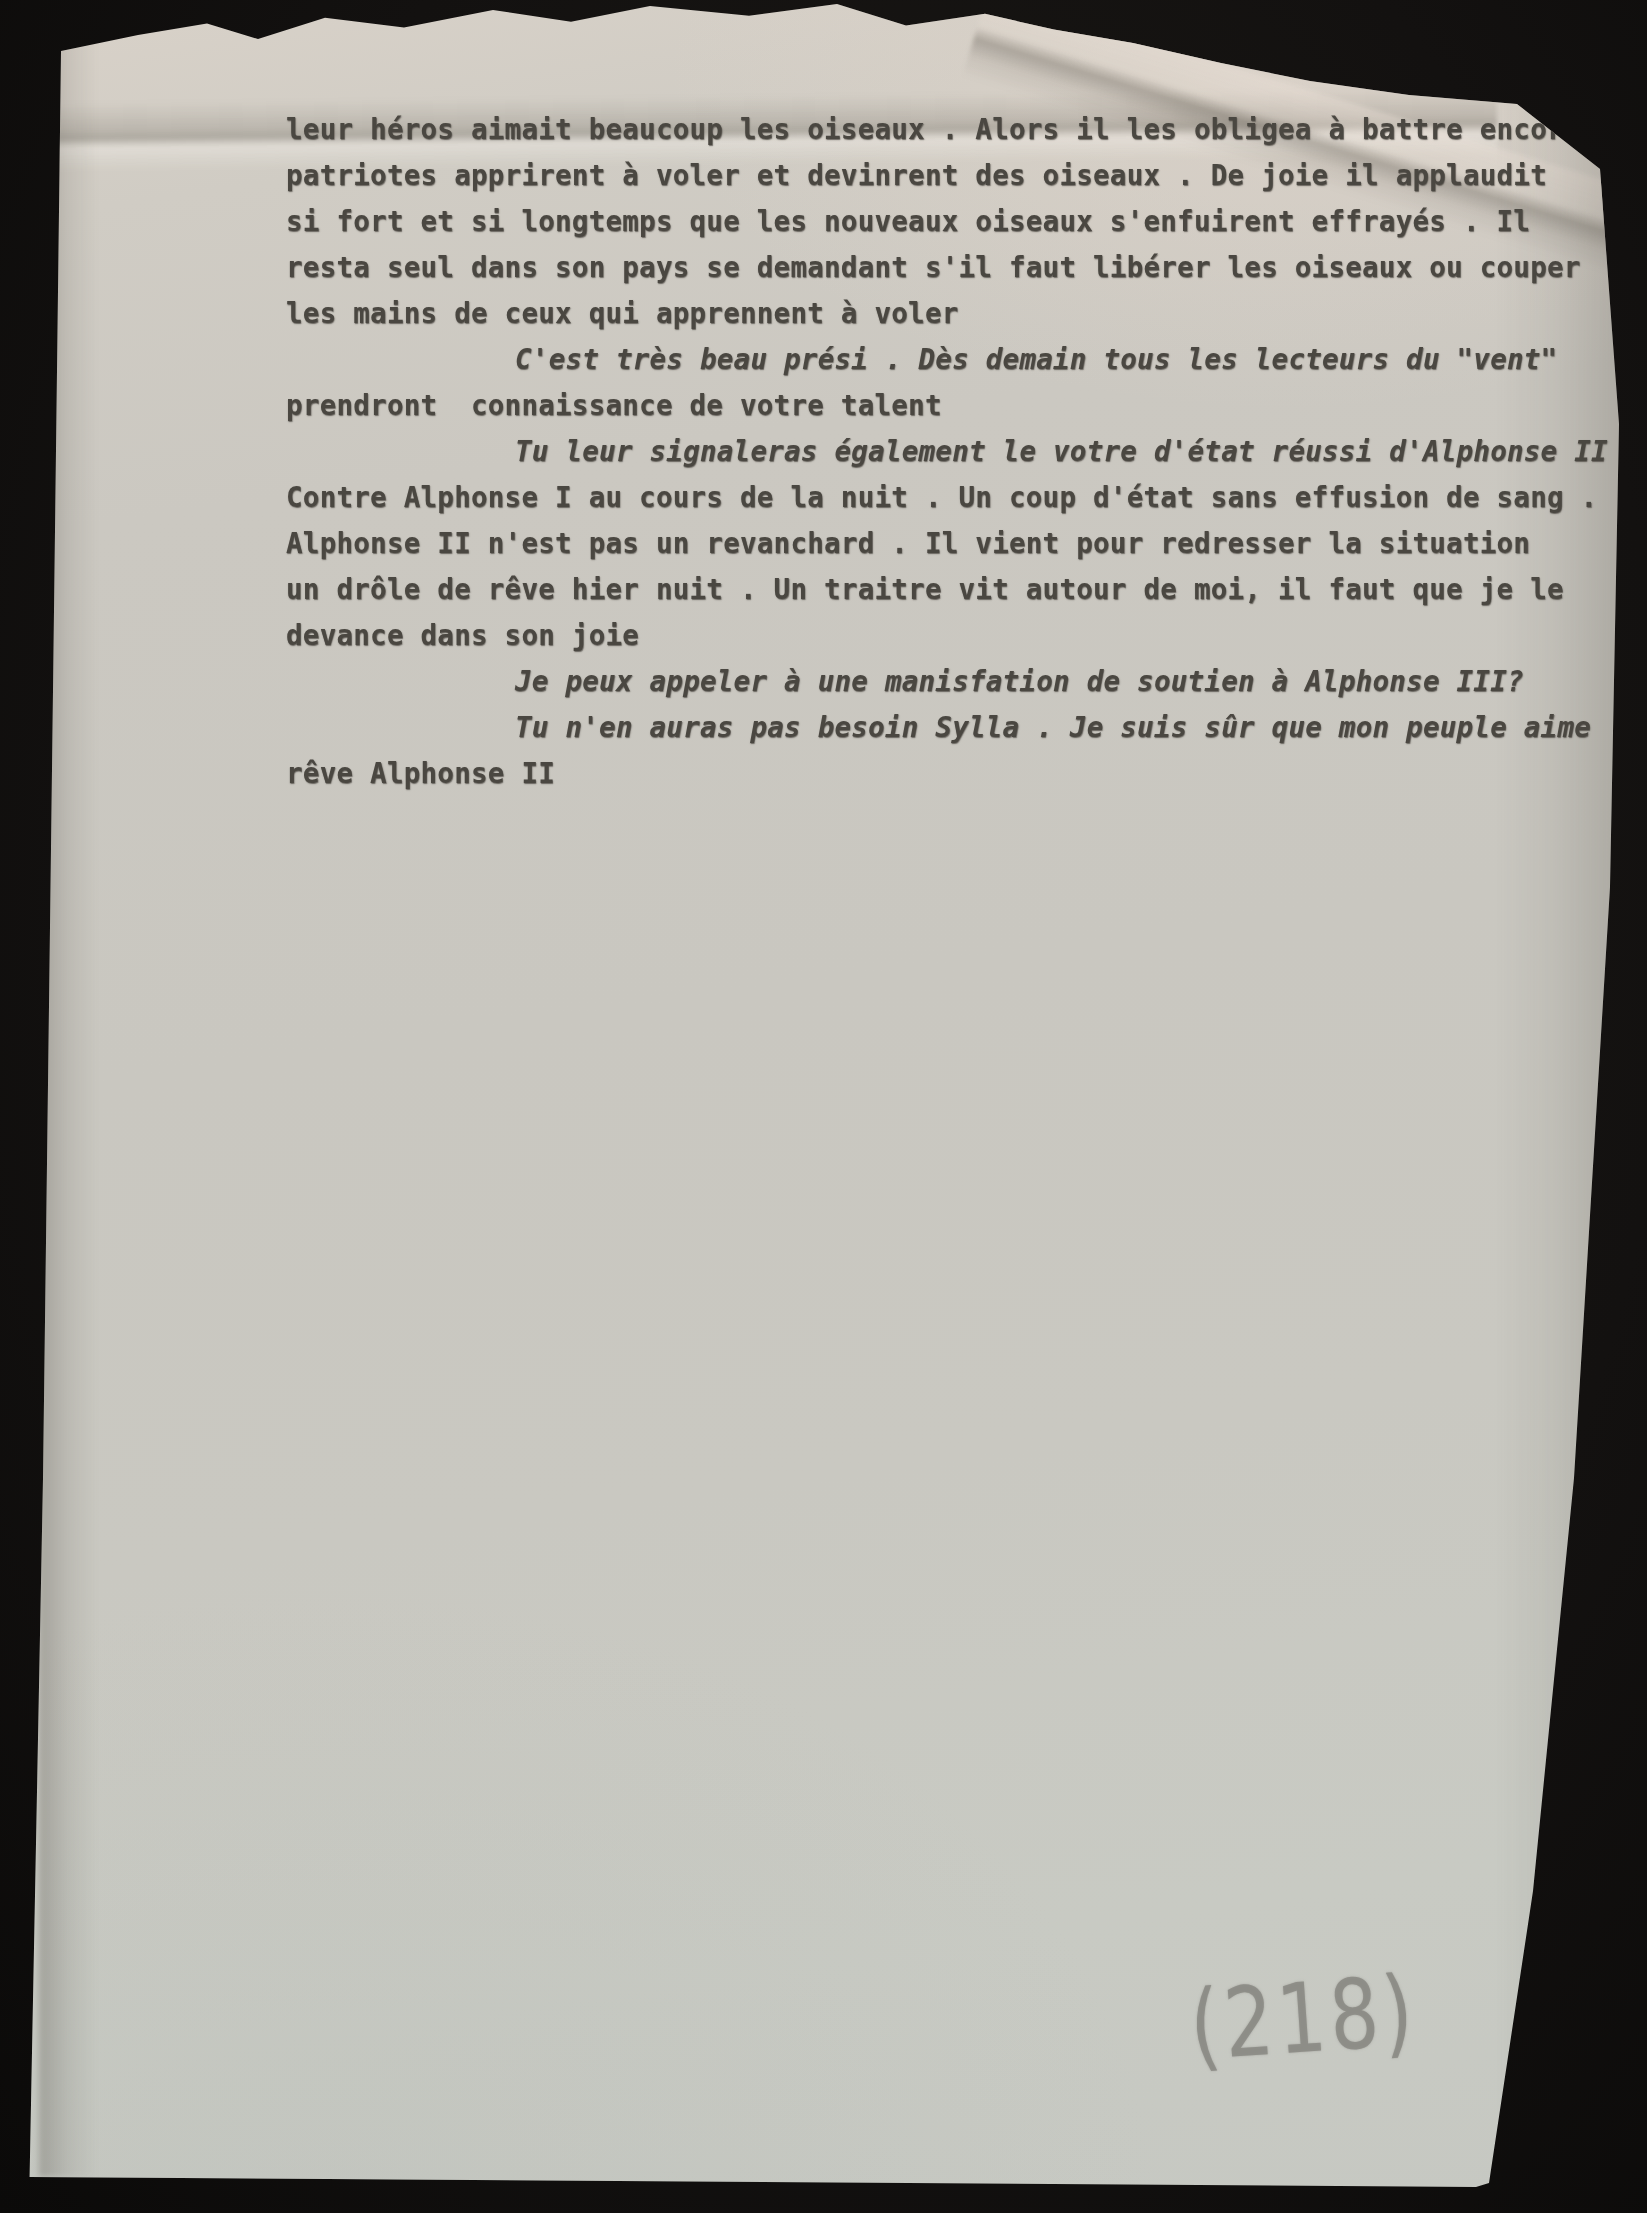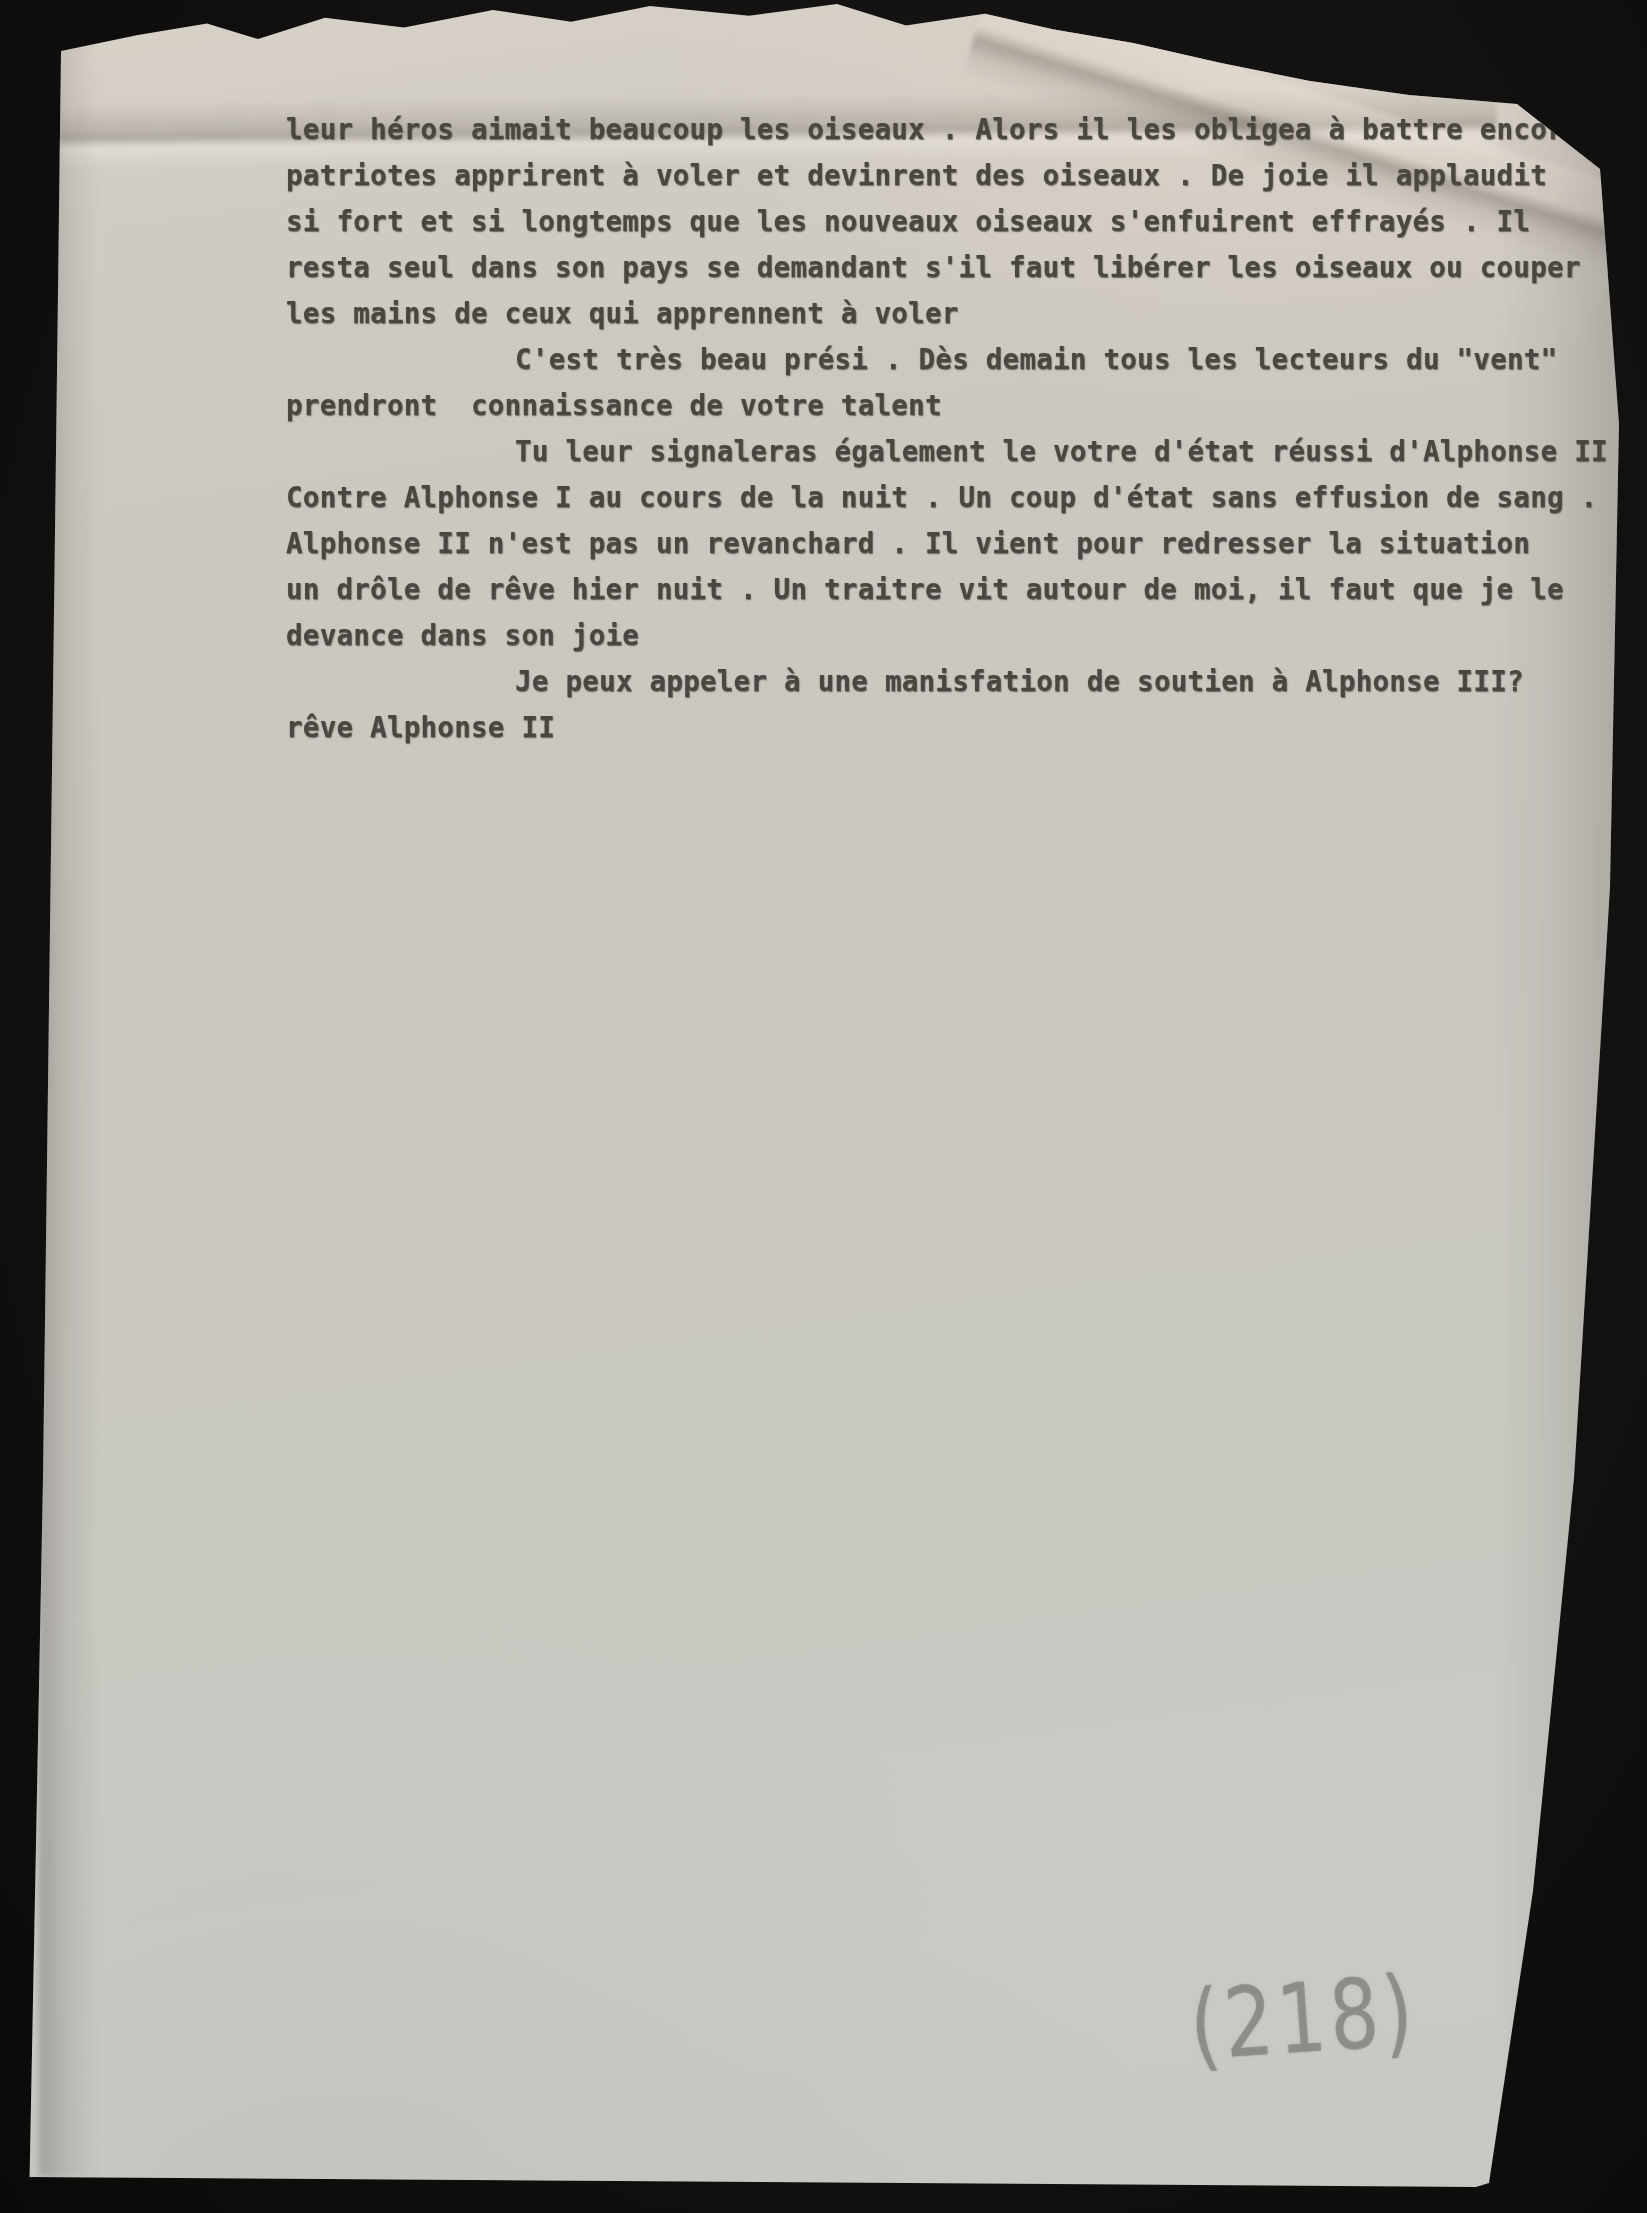--- a/index.html
+++ b/index.html
@@ -109,20 +109,21 @@
     line-height: 46px;
     color: #4a4741;
     letter-spacing: 0.2px;
     text-shadow: 0.6px 0.7px 1.3px rgba(66,62,56,0.75);
   }
   .text-block .line {
     white-space: pre;
   }
   .text-block .line.indent {
     padding-left: 229px;
+    font-style: italic;
   }
   
   .pagenum {
     position: absolute;
     left: 1190px;
     top: 1974px;
     font-family: "DejaVu Sans", "Liberation Sans", sans-serif;
     font-size: 77px;
     font-weight: 400;
     color: rgba(138,137,132,0.85);
@@ -147,18 +148,19 @@
         <div class="line">resta seul dans son pays se demandant s'il faut libérer les oiseaux ou couper</div>
         <div class="line">les mains de ceux qui apprennent à voler</div>
         <div class="line indent">C'est très beau prési . Dès demain tous les lecteurs du "vent"</div>
         <div class="line">prendront  connaissance de votre talent</div>
         <div class="line indent">Tu leur signaleras également le votre d'état réussi d'Alphonse II</div>
         <div class="line">Contre Alphonse I au cours de la nuit . Un coup d'état sans effusion de sang .</div>
         <div class="line">Alphonse II n'est pas un revanchard . Il vient pour redresser la situation</div>
         <div class="line">un drôle de rêve hier nuit . Un traitre vit autour de moi, il faut que je le</div>
         <div class="line">devance dans son joie</div>
         <div class="line indent">Je peux appeler à une manisfation de soutien à Alphonse III?</div>
+        <div class="line indent">Tu n'en auras pas besoin Sylla . Je suis sûr que mon peuple aime</div>
         <div class="line">rêve Alphonse II</div>
       </div>
     <div class="pagenum">(218)</div>
   </div>
 </div>
 
 
 </body></html>

